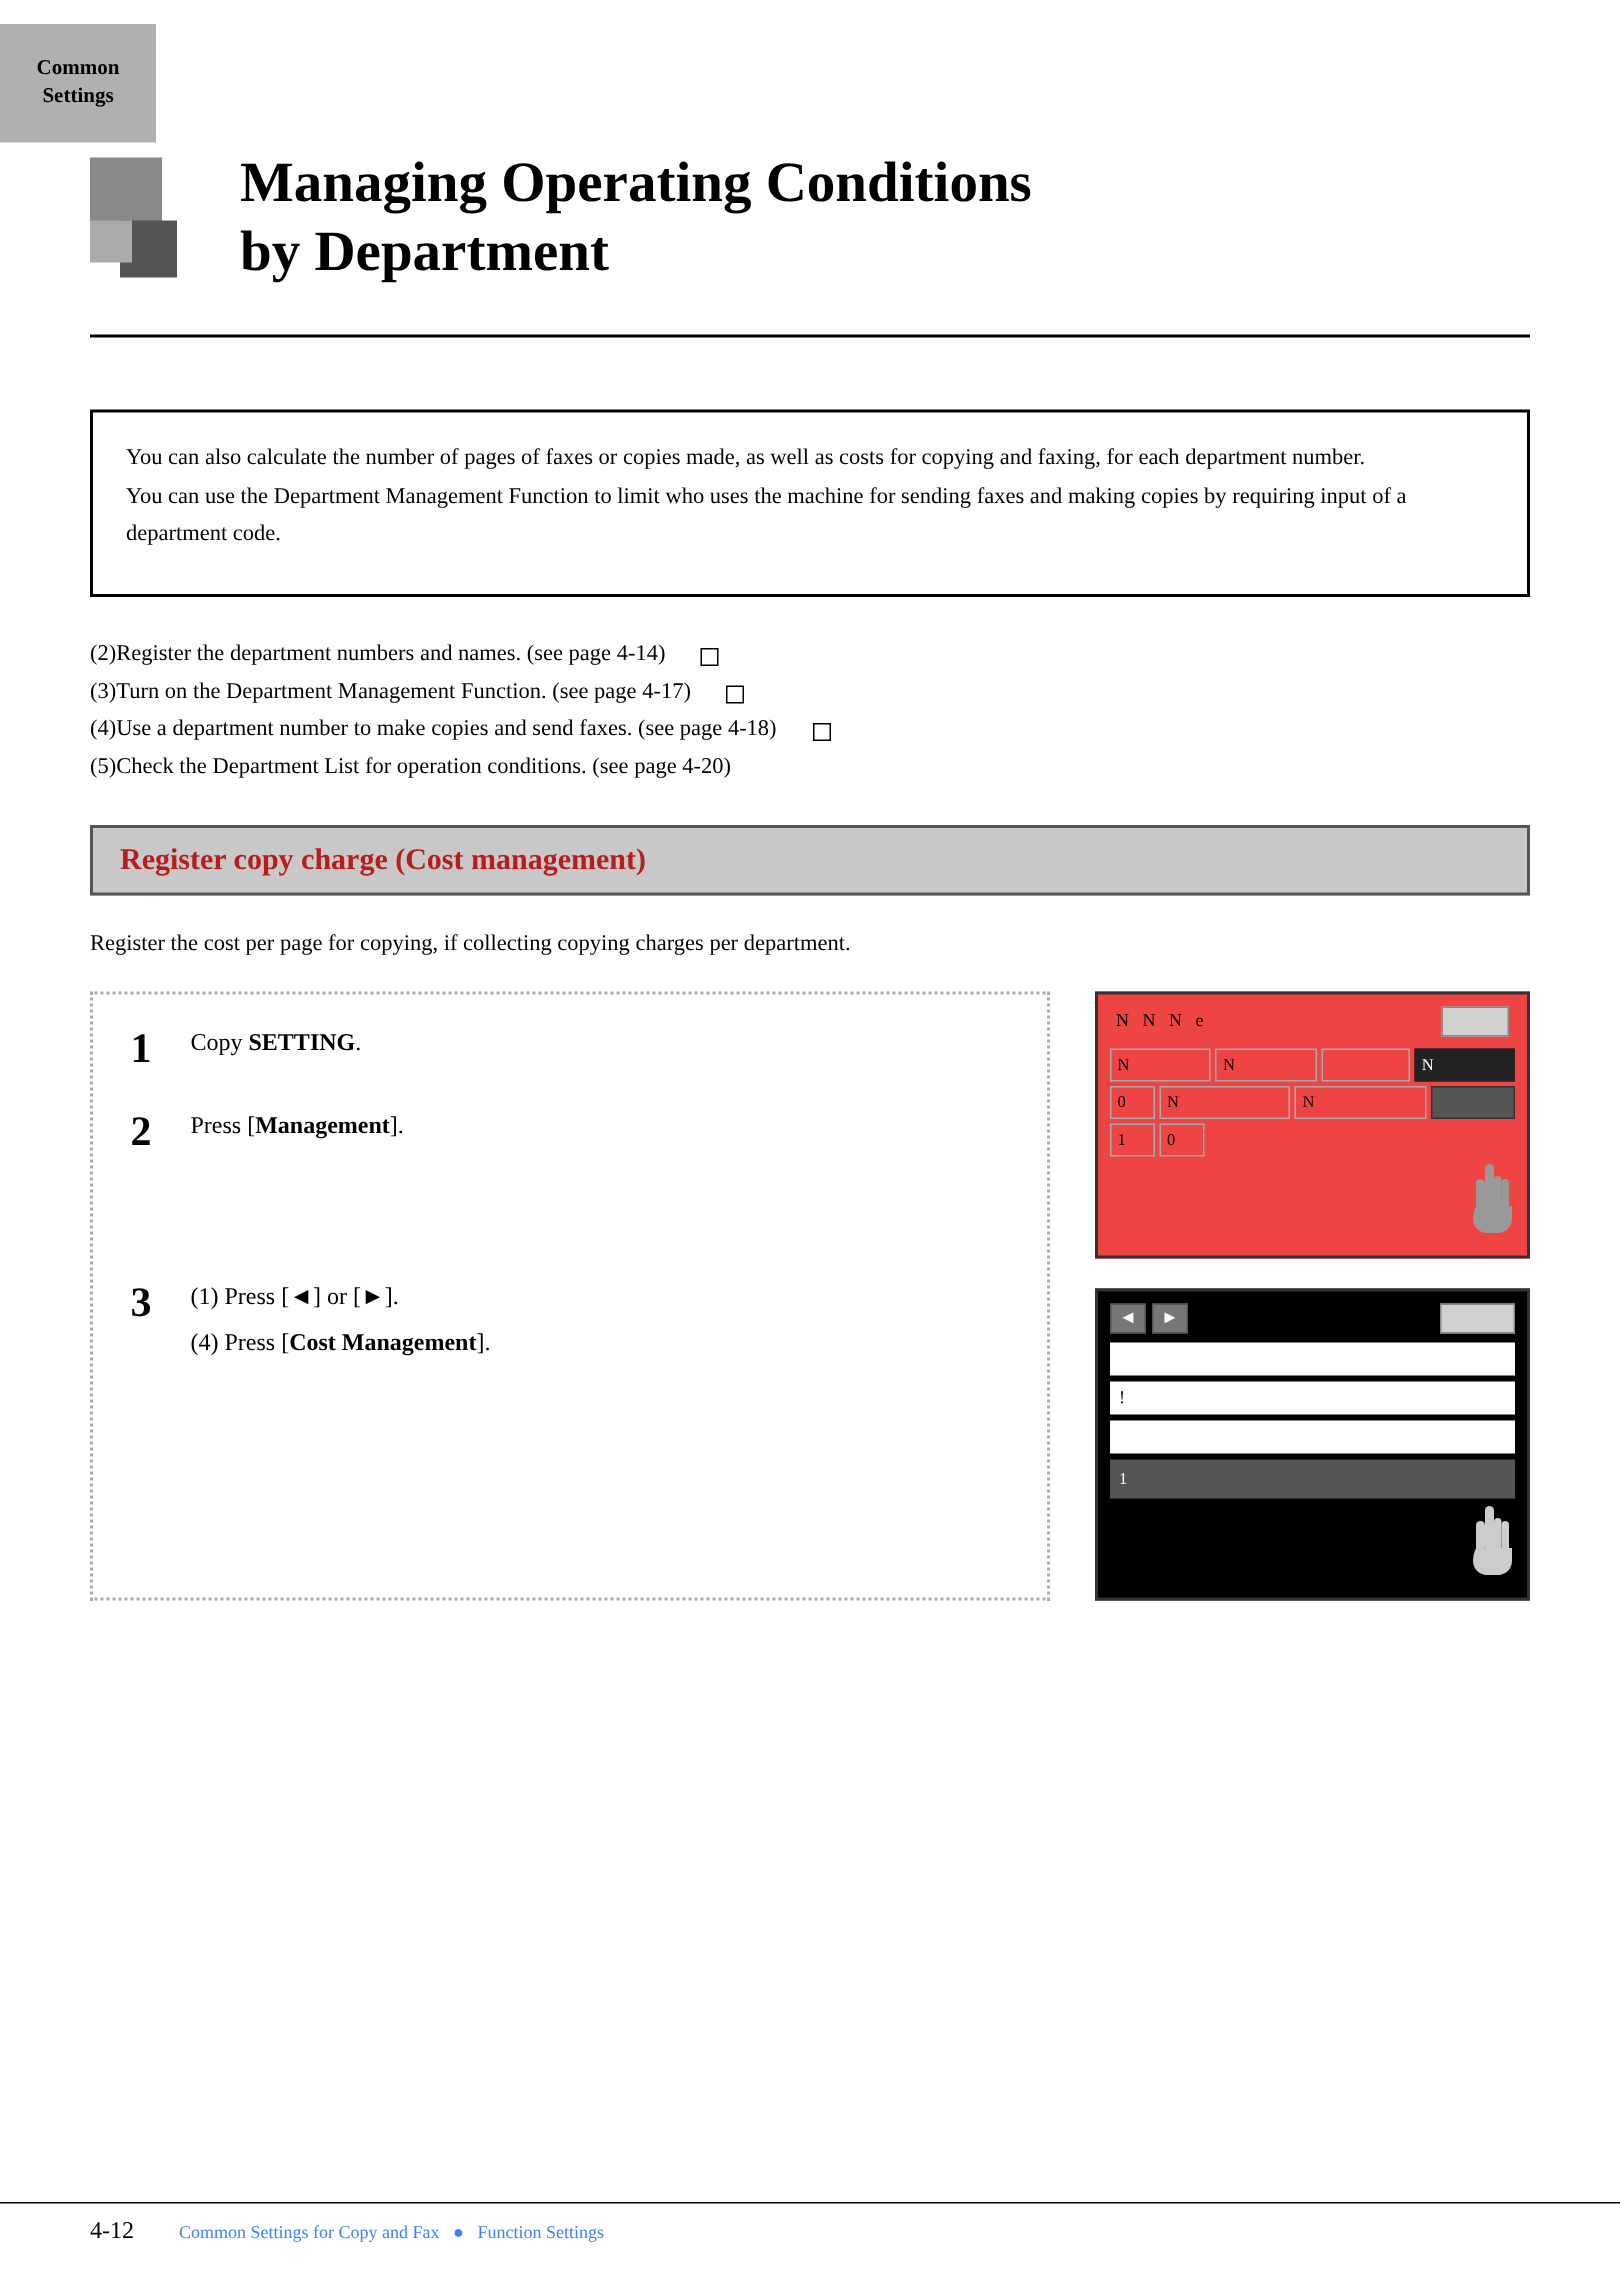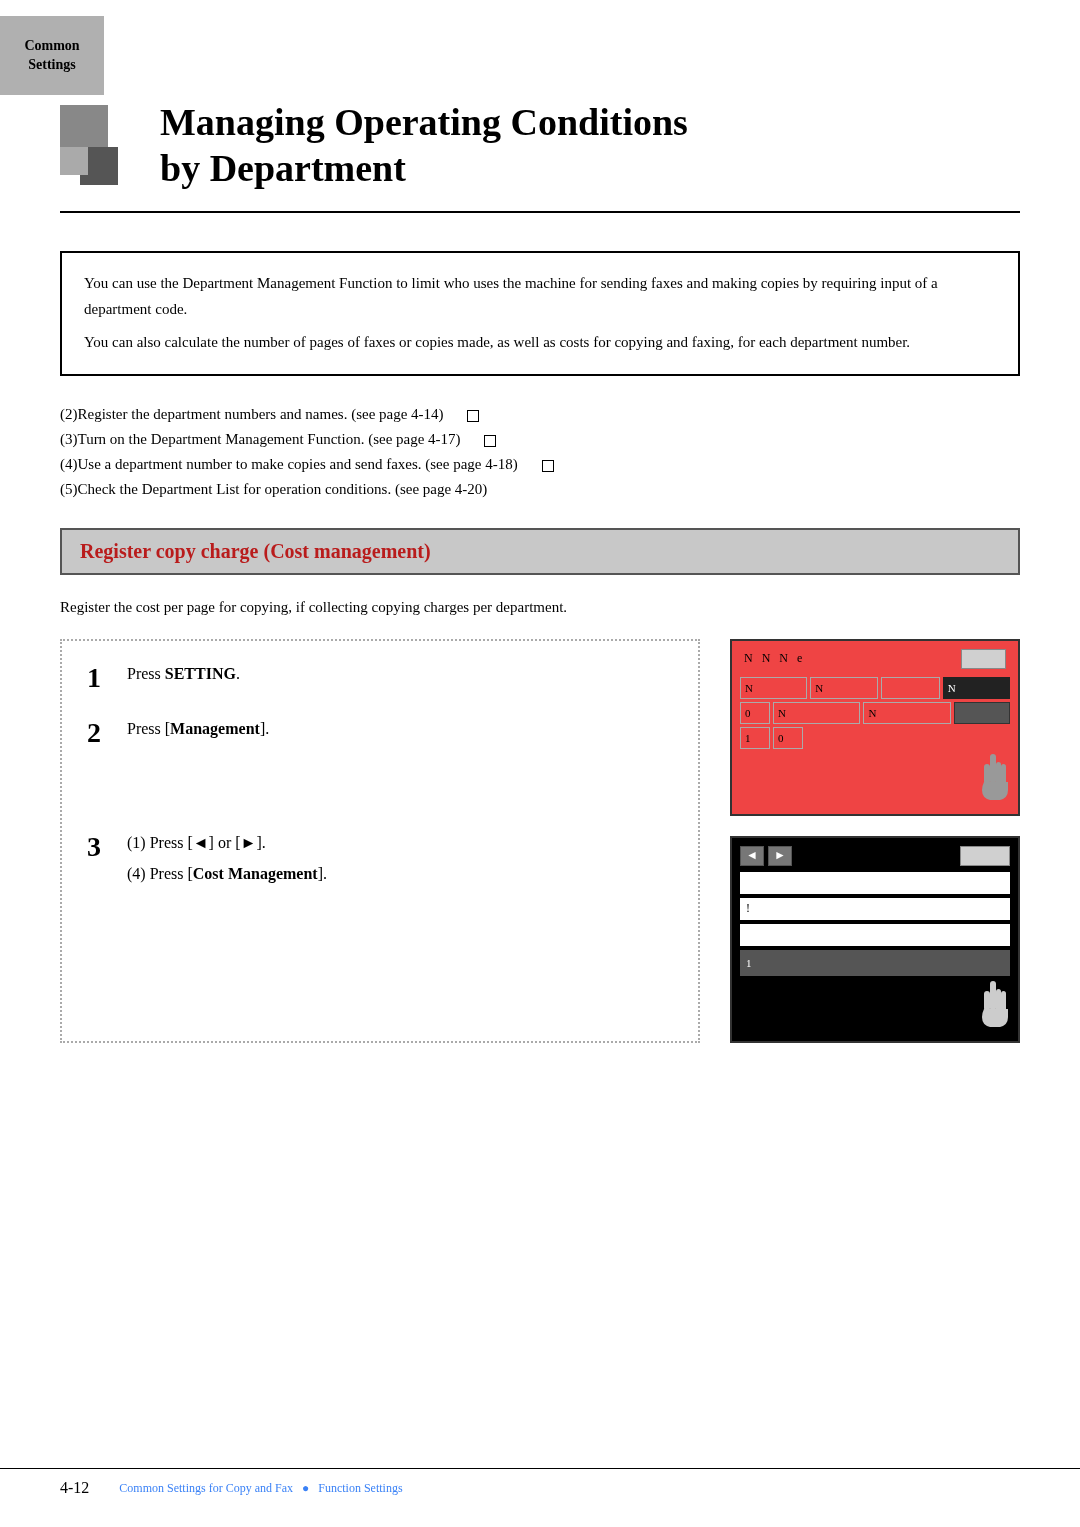--- a/index.html
+++ b/index.html
@@ -38,23 +38,23 @@
     .main-content {
       margin-left: 0;
       padding: 20px 60px 60px 60px;
       padding-top: 100px;
     }
 
     
     .title-section {
       display: flex;
       align-items: flex-start;
-      margin-bottom: 38px;
+      margin-bottom: 48px;
       border-bottom: 2px solid #000;
-      padding-bottom: 20px;
+      padding-bottom: 32px;
     }
 
     .title-icon {
       width: 80px;
       height: 80px;
       position: relative;
       margin-right: 20px;
       flex-shrink: 0;
       margin-top: 5px;
     }
@@ -238,22 +238,22 @@
     <div class="title-text">
       <h1>
         <span>Managing Operating Conditions</span><br>
         <span>by Department</span>
       </h1>
     </div>
   </div>
 
   
   <div class="info-box">
+    <p>You can also calculate the number of pages of faxes or copies made, as well as costs for copying and faxing, for each department number.</p>
     <p style="margin-bottom:8px;">You can use the Department Management Function to limit who uses the machine for sending faxes and making copies by requiring input of a department code.</p>
-    <p>You can also calculate the number of pages of faxes or copies made, as well as costs for copying and faxing, for each department number.</p>
   </div>
 
   
   <div class="steps-list">
     <div class="step-item">
       <span>(2)Register the department numbers and names. (see page 4-14)</span>
       <div class="step-checkbox"></div>
     </div>
     <div class="step-item">
       <span>(3)Turn on the Department Management Function. (see page 4-17)</span>
@@ -277,21 +277,21 @@
   <p class="section-desc">Register the cost per page for copying, if collecting copying charges per department.</p>
 
   
   <div class="step-large-container">
 
     <div class="steps-dotted-border">
 
       <div class="step-row" style="margin-bottom:22px;">
         <div class="step-number">1</div>
         <div class="step-content">
-          <span>Press </span><strong>SETTING</strong><span>.</span>
+          <span>Copy </span><strong>SETTING</strong><span>.</span>
         </div>
       </div>
 
       <div class="step-row" style="margin-bottom:80px;">
         <div class="step-number">2</div>
         <div class="step-content">
           <span>Press [</span><strong>Management</strong><span>].</span>
         </div>
       </div>
 

